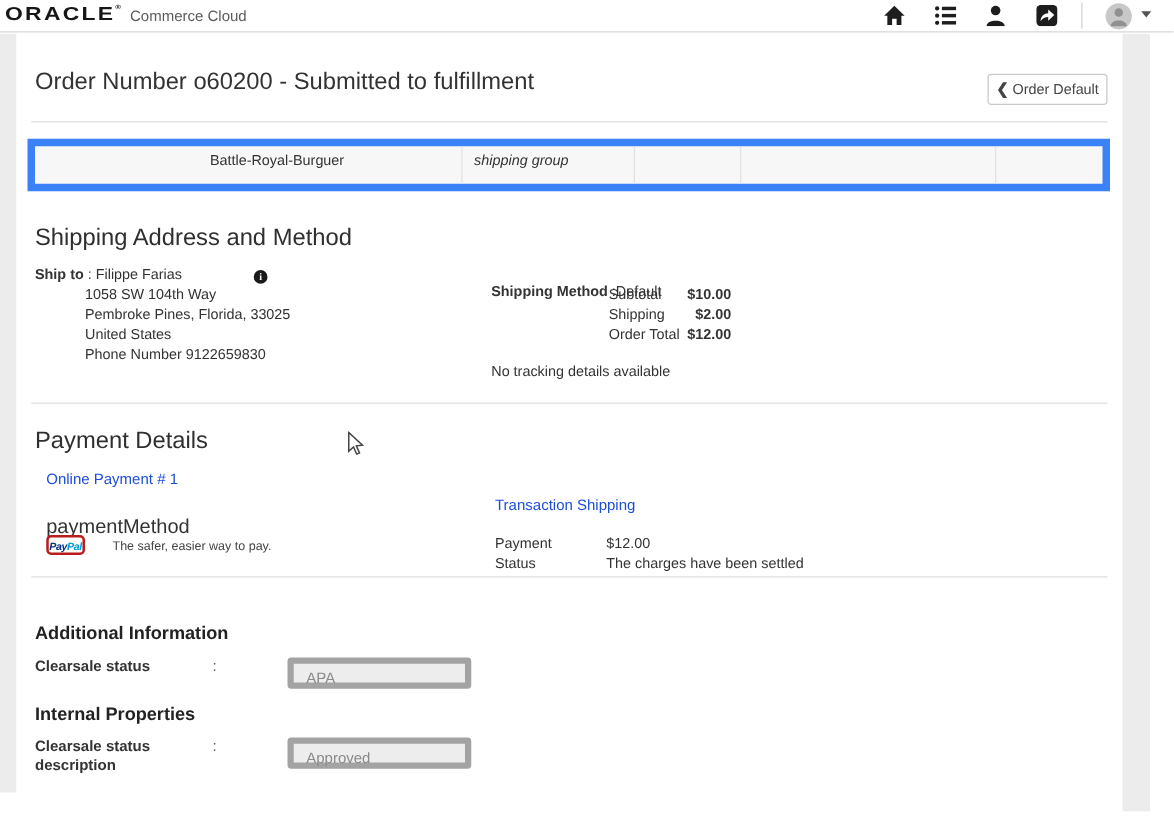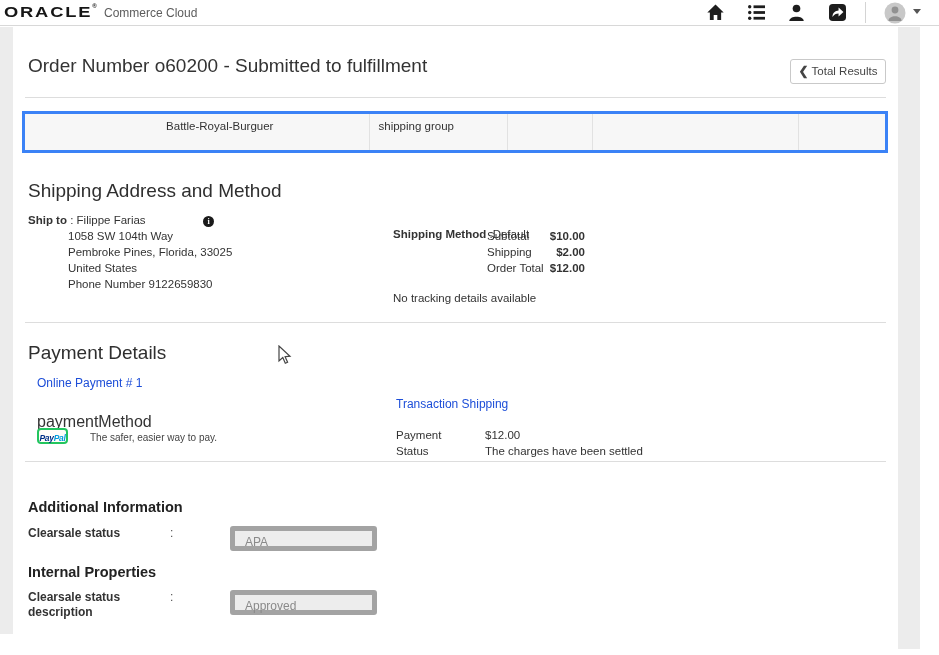--- a/index.html
+++ b/index.html
@@ -16,37 +16,37 @@
 .caret { position:absolute; left:913px; top:9px; width:0; height:0; border-left:4px solid transparent; border-right:4px solid transparent; border-top:5px solid #555; }
 
 .left-strip { position:absolute; left:0; top:27px; width:13px; height:607px; background:#ececec; }
 .scroll-track { position:absolute; left:898px; top:27px; width:22px; height:622px; background:#ececec; }
 
 .page-title { position:absolute; left:28px; top:55px; font-size:19px; color:#333; }
 .btn-back { position:absolute; left:790px; top:59px; width:96px; height:25px; background:#fff; border:1px solid #c9c9c9; border-radius:3px; font-size:11.5px; color:#444; text-align:center; line-height:23px; cursor:pointer; }
 .btn-back .chev { font-weight:700; margin-right:3px; font-size:12px; }
 .hr { position:absolute; left:25px; width:861px; height:1px; background:#ddd; }
 
-.items-row { position:absolute; left:22px; top:111px; width:866px; height:42px; display:flex; background:#f7f7f7; border:3px solid #3b82f6; }
+.items-row { position:absolute; left:22px; top:111px; width:866px; height:42px; display:flex; background:#f7f7f7; border:6px solid #3b82f6; }
 .items-row .cell { border-right:1px solid #e2e2e2; padding-top:6px; font-size:11.5px; color:#333; }
 .items-row .cell:last-child { border-right:none; }
 .c0 { width:346px; text-align:center; padding-left:46px; }
-.c1 { width:139px; padding-left:9px; }
+.c1 { width:139px; padding-left:9px;font-style:italic; }
 .c2 { width:86px; }
 .c3 { width:207px; }
 .c4 { width:86px; }
 
 .h-section { position:absolute; left:28px; font-size:19px; color:#2f2f2f; }
 .h-sub { position:absolute; font-size:12px; font-weight:400; color:#1d4ed8; }
 .txt { position:absolute; font-size:11.5px; color:#333; }
 .b { font-weight:700; }
 .info-icon { position:absolute; left:203px; top:216px; width:11px; height:11px; border-radius:50%; background:#1a1a1a; color:#fff; font-size:8px; font-weight:700; text-align:center; line-height:11px; font-family:"Liberation Serif",serif; }
 .val-right { text-align:right;font-weight:bold; }
 
-.pp-badge { position:absolute; left:37px; top:428px; width:31px; height:16px; border:2px solid #22c55e; border-radius:4px; background:#fffdf8; text-align:center; line-height:12px; }
+.pp-badge { position:absolute; left:37px; top:428px; width:31px; height:16px; border:2px solid #b91c1c; border-radius:4px; background:#fffdf8; text-align:center; line-height:12px; }
 .pp-badge .pp-txt { font-size:8.5px; font-style:italic; font-weight:700; letter-spacing:-0.3px; }
 .pp-pay { color:#003087; }
 .pp-pal { color:#009cde; }
 .pp-tag { position:absolute; left:74px; top:432px; font-size:10px; color:#444;margin-left:16px; }
 
 .h-small { position:absolute; left:28px; font-size:14.5px; font-weight:700; color:#222; }
 .fld-label { position:absolute; left:28px; width:125px; font-size:12px; font-weight:700; color:#333; line-height:15px; }
 .fld-colon { position:absolute; left:170px; font-size:12px; color:#555; }
 .fld-input { position:absolute; left:230px; width:147px; height:25px; background:#ededed; border:5px solid #a3a3a3; border-radius:3px; font-size:12px; color:#8a8a8a; padding-left:10px; line-height:23px; }
 .cursor-svg { position:absolute; left:278px; top:345px; }
@@ -88,21 +88,21 @@
     <circle cx="11" cy="8" r="3.4" fill="#919191"></circle>
     <path d="M4.5 19 C4.5 12.8 17.5 12.8 17.5 19 Z" fill="#919191"></path>
   </svg>
   <div class="caret"></div>
 </div>
 
 <div class="left-strip"></div>
 <div class="scroll-track"></div>
 
 <div class="page-title">Order Number o60200 - Submitted to fulfillment</div>
-<div class="btn-back"><span class="chev">❮</span><span>Total Results</span></div>
+<div class="btn-back"><span class="chev">❮</span><span>Order Default</span></div>
 <div class="hr" style="top:97px"></div>
 
 <div class="items-row">
   <div class="cell c0">Battle-Royal-Burguer</div>
   <div class="cell c1">shipping group</div>
   <div class="cell c2"></div>
   <div class="cell c3"></div>
   <div class="cell c4"></div>
 </div>
 

